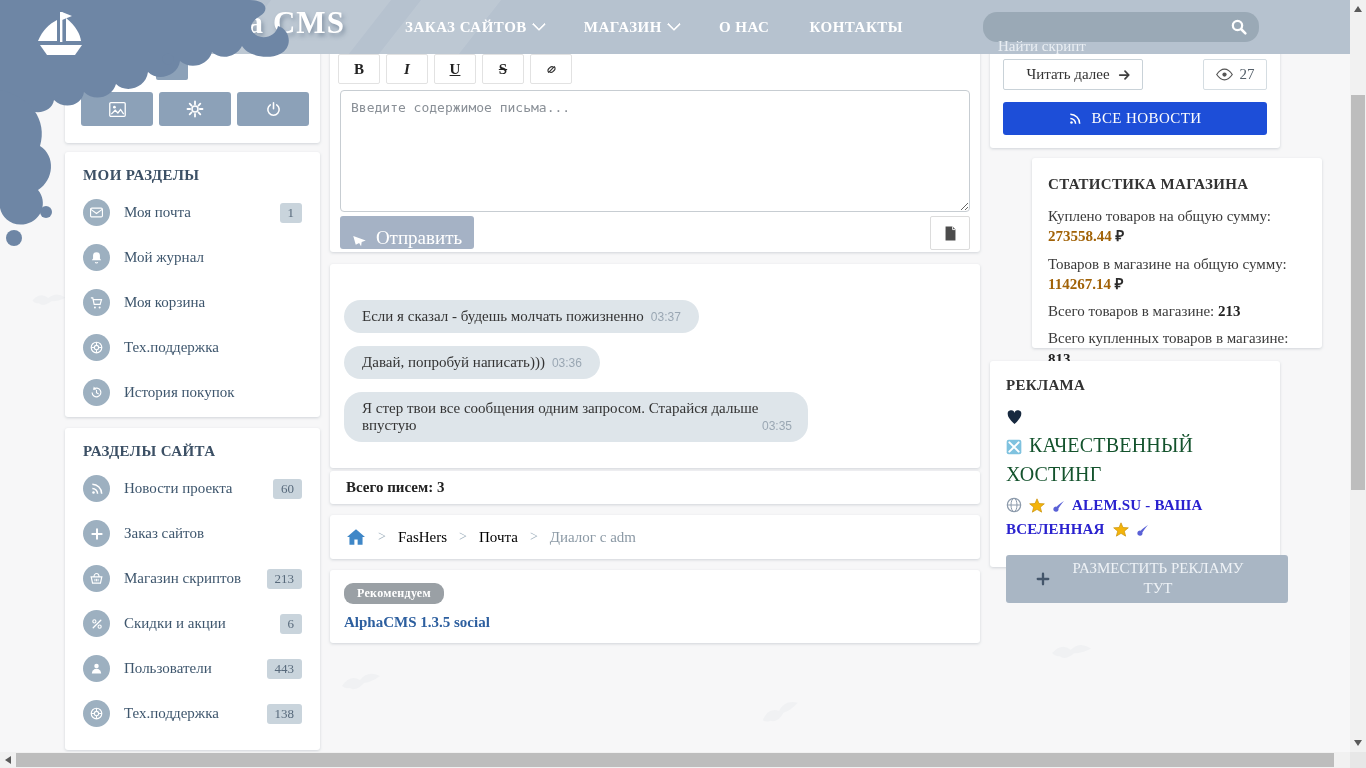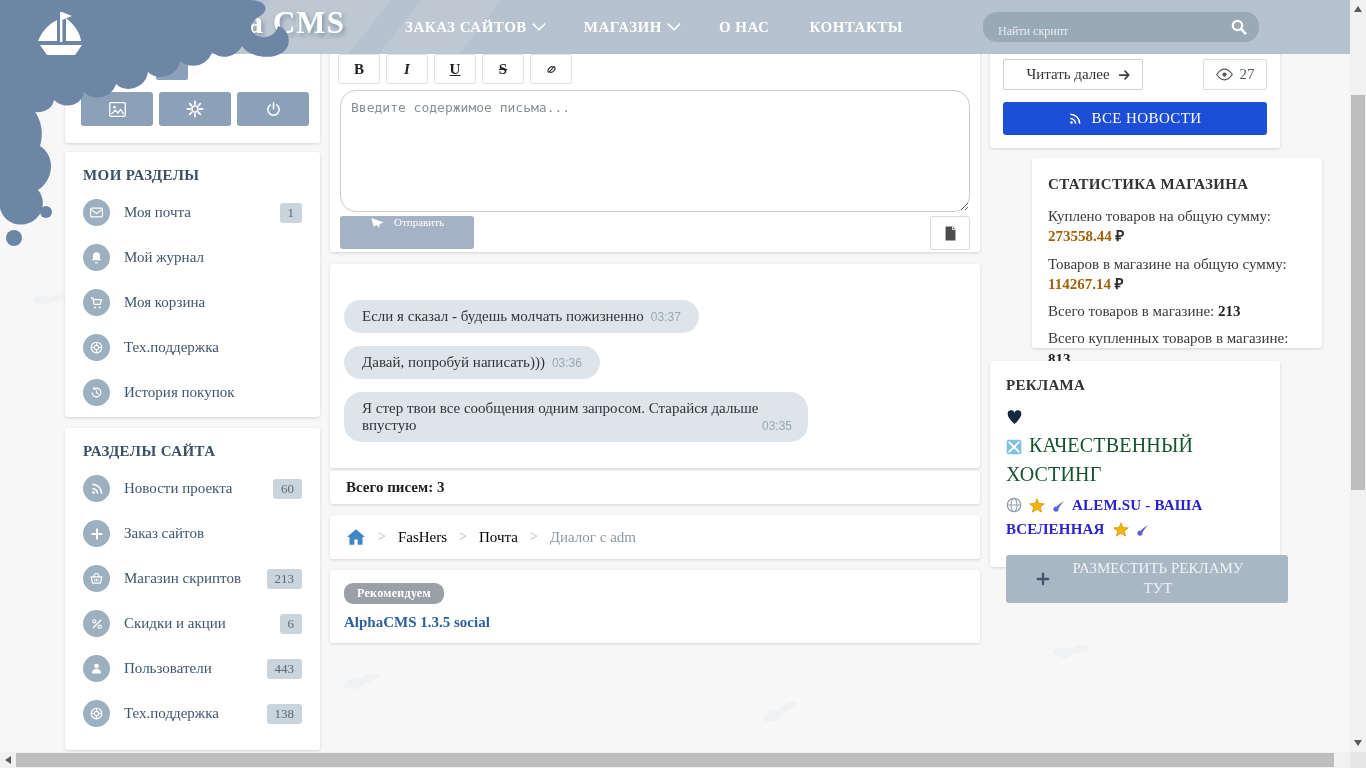--- a/index.html
+++ b/index.html
@@ -15,21 +15,21 @@
   .brand{position:absolute;left:178px;top:5px;font-size:31px;color:#fff;z-index:12;
     text-shadow:2px 3px 4px rgba(84,104,128,.55);letter-spacing:1px;white-space:nowrap;}
   .brand b{font-weight:700;margin-right:9px;}
   .brand span{font-weight:700;}
   .santa-hat{position:absolute;left:-12px;top:-13px;z-index:13;}
   .nav-menu{position:absolute;left:405px;top:0;height:54px;display:flex;align-items:center;gap:40px;z-index:12;}
   .nav-item{color:#fff;font-size:15px;font-weight:700;letter-spacing:.5px;cursor:pointer;white-space:nowrap;display:flex;align-items:center;gap:7px;}
   .chev{width:8px;height:8px;border-right:2.6px solid #fff;border-bottom:2.6px solid #fff;transform:rotate(45deg) translate(-2px,-2px);border-radius:1px;}
   .search-box{position:absolute;left:983px;top:12px;width:276px;height:30px;background:#9aa9b6;border-radius:14px;z-index:12;}
   .search-box input{position:absolute;left:0;top:0;width:230px;height:36px;background:transparent;border:none;outline:none;
-    color:#f1f5f9;font-family:"Liberation Serif",serif;font-size:12px;padding:1px 0 0 15px;}
+    color:#f1f5f9;font-family:"Liberation Serif",serif;font-size:15px;padding:16px 0 0 15px;}
   .search-box input::placeholder{color:#e9eef3;opacity:1;}
   .search-ic{position:absolute;right:11px;top:6px;}
 
   
   .splash{position:absolute;left:0;top:0;z-index:20;cursor:pointer;}
 
   
   .vscroll{position:absolute;right:0;top:0;width:16px;height:752px;background:#f1f1f1;z-index:40;}
   .vthumb{position:absolute;left:1px;width:14px;top:95px;height:395px;background:#bdbdbd;}
   .hscroll{position:absolute;left:0;top:752px;width:1350px;height:16px;background:#f1f1f1;z-index:40;}
@@ -56,25 +56,25 @@
   .side-label{font-size:15px;color:#3e566d;margin-left:14px;}
   .badge{margin-left:auto;background:#c9d4dc;color:#57697b;font-size:13px;padding:2px 8px;border-radius:3px;}
 
   
   .toolbar{position:absolute;left:8px;top:10px;display:flex;gap:6px;}
   .tb-btn{width:40px;height:28px;background:#fff;border:1px solid #e2e2e2;border-radius:2px;display:flex;align-items:center;justify-content:center;
     font-size:15px;font-weight:700;color:#222;cursor:pointer;}
   .tb-i{font-style:italic;font-weight:700;}
   .tb-u{text-decoration:underline;}
   .tb-s{text-decoration:line-through;}
-  .composer textarea{position:absolute;left:10px;top:46px;width:608px;height:102px;border:1px solid #c7cdd2;border-radius:16px;
+  .composer textarea{position:absolute;left:10px;top:46px;width:608px;height:102px;border:1px solid #c7cdd2;border-radius:4px;
     padding:9px 10px;font-family:"DejaVu Sans Mono",monospace;font-size:13px;color:#333;resize:vertical;outline:none;}
   .composer textarea::placeholder{color:#8a9097;opacity:1;}
   .send-btn{position:absolute;left:10px;top:172px;width:134px;height:33px;background:#a5b2c5;border-radius:3px;color:#fff;
-    display:flex;align-items:flex-start;justify-content:center;gap:9px;font-size:11px;cursor:pointer;}
+    display:flex;align-items:flex-end;justify-content:center;gap:9px;font-size:19px;cursor:pointer;}
   .file-btn{position:absolute;right:10px;top:172px;width:38px;height:32px;background:#fff;border:1px solid #dcdcdc;border-radius:2px;
     display:flex;align-items:center;justify-content:center;cursor:pointer;}
 
   
   .chat-wrap{padding:36px 14px 0 14px;}
   .bubble{display:inline-block;background:#dee5ea;border-radius:18px;padding:8px 18px;font-size:15px;color:#333;margin-bottom:13px;max-width:470px;}
   .bubble .time{font-size:12px;color:#9aa7b3;margin-left:7px;font-family:"Liberation Sans",sans-serif;}
   .bubble.wide{position:relative;width:400px;padding-right:46px;}
   .bubble.wide .time{position:absolute;right:16px;bottom:9px;margin:0;}
   .totals{line-height:33px;padding-left:16px;font-size:15px;font-weight:700;color:#222;}

